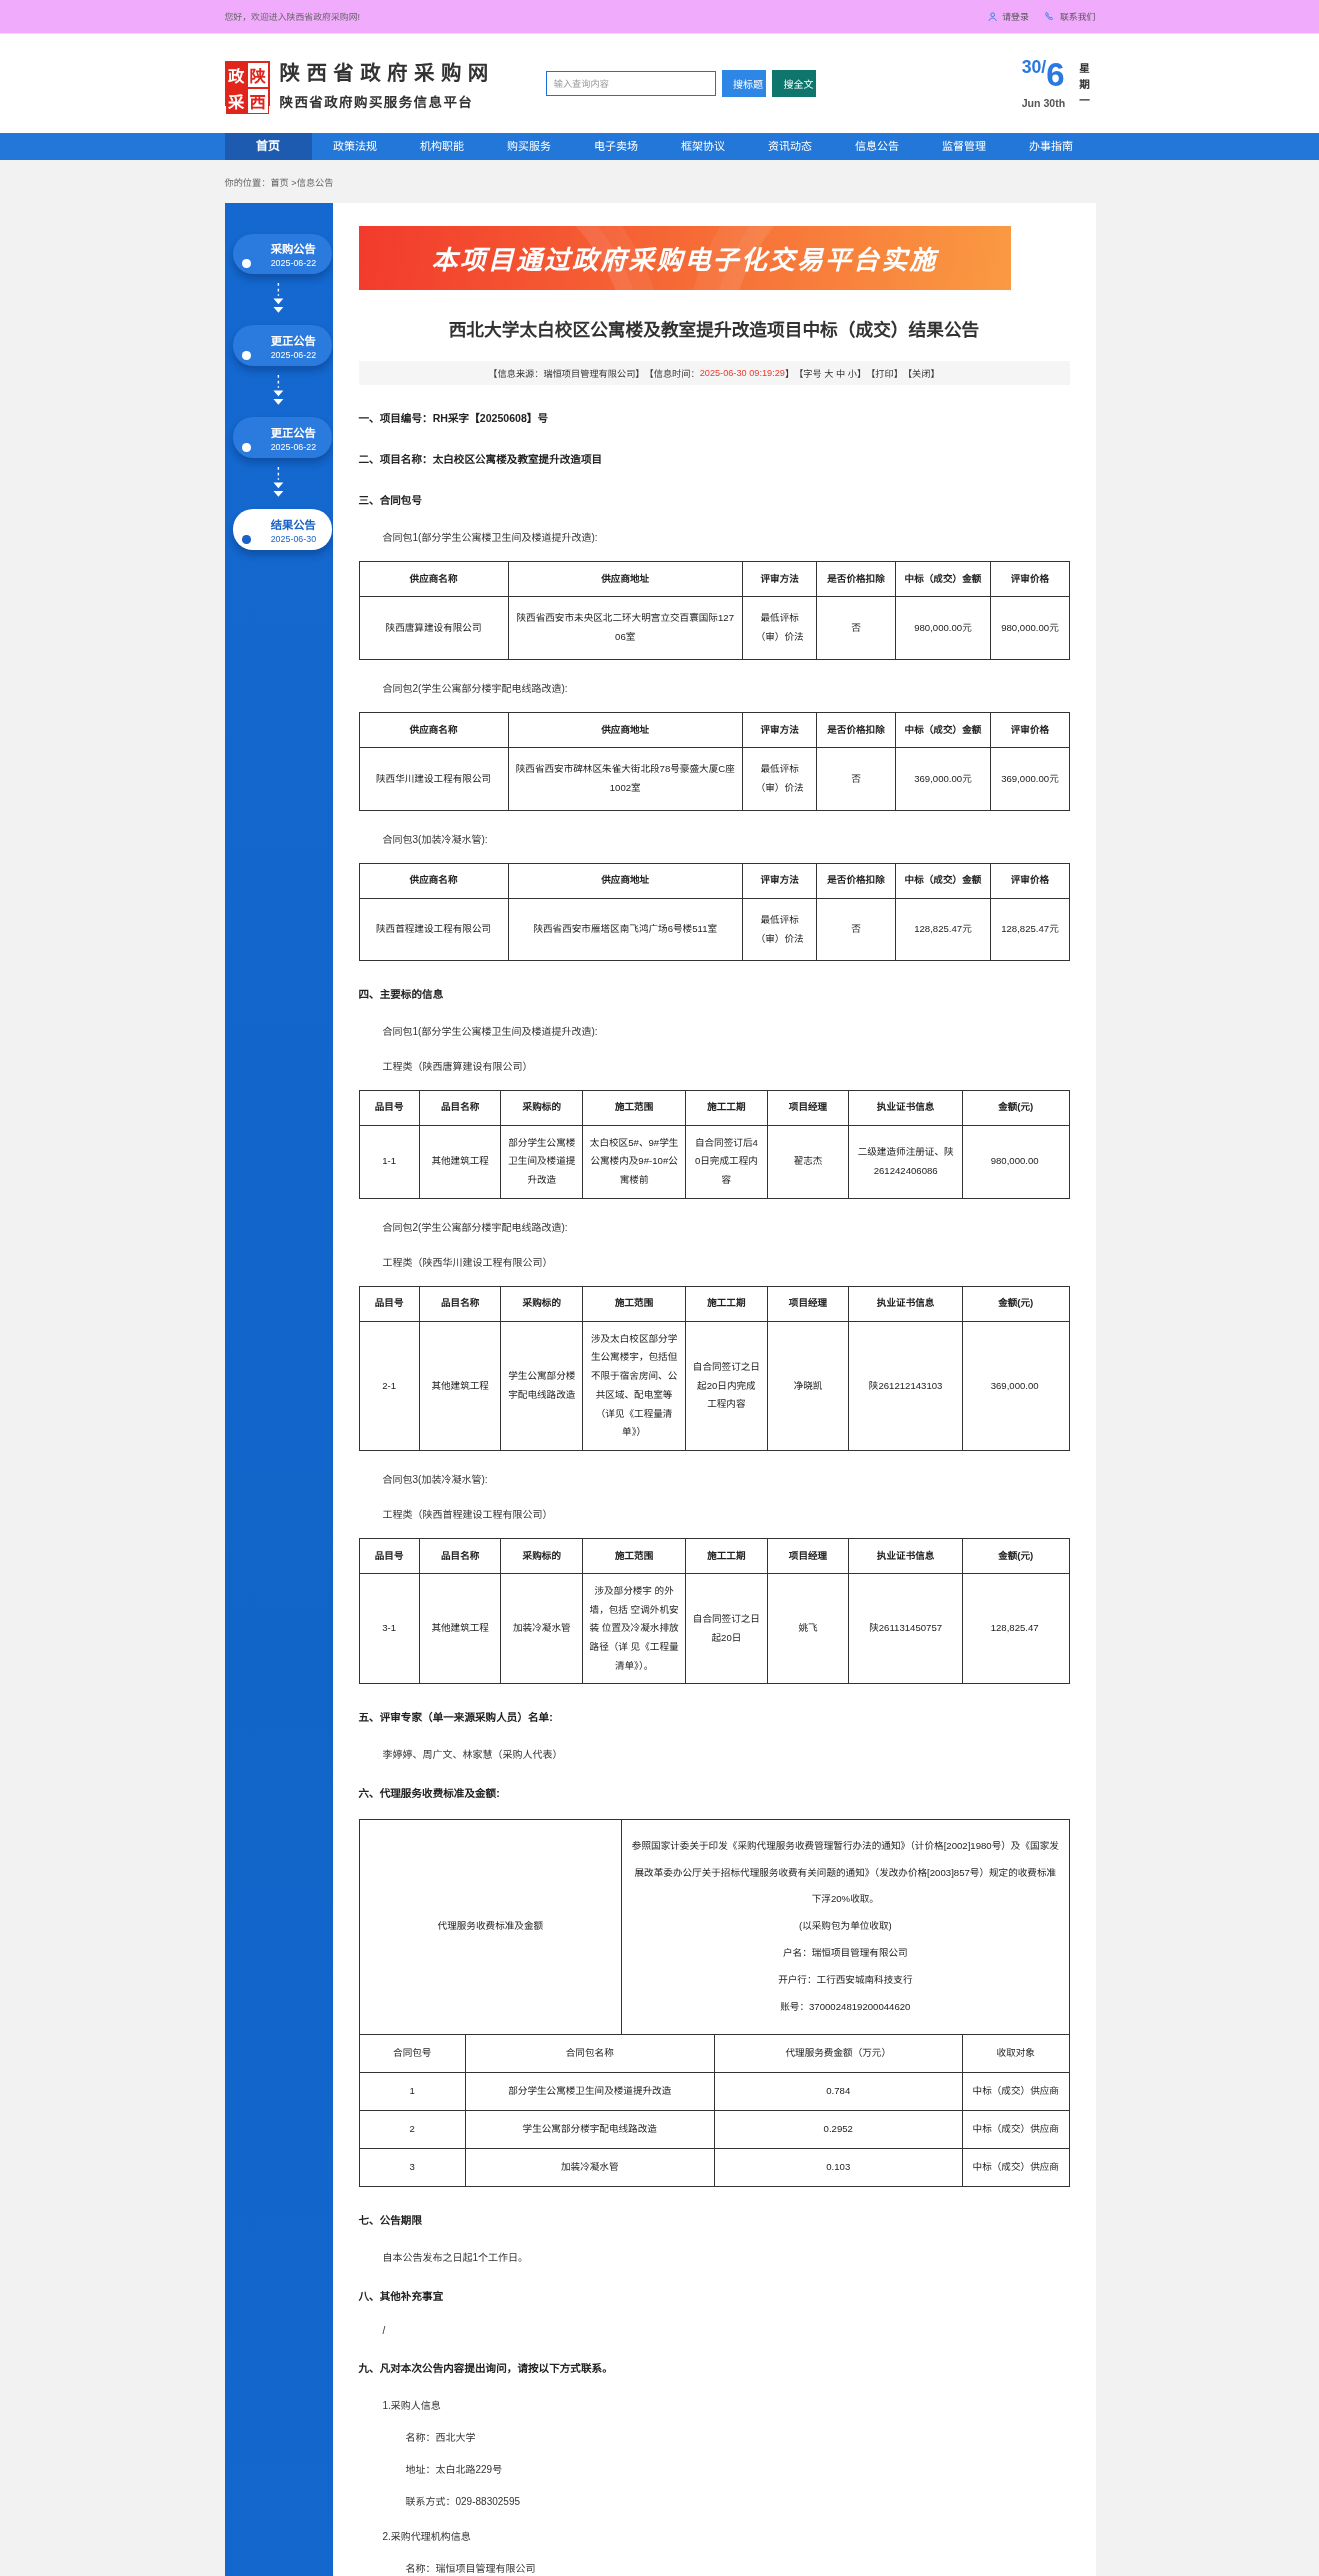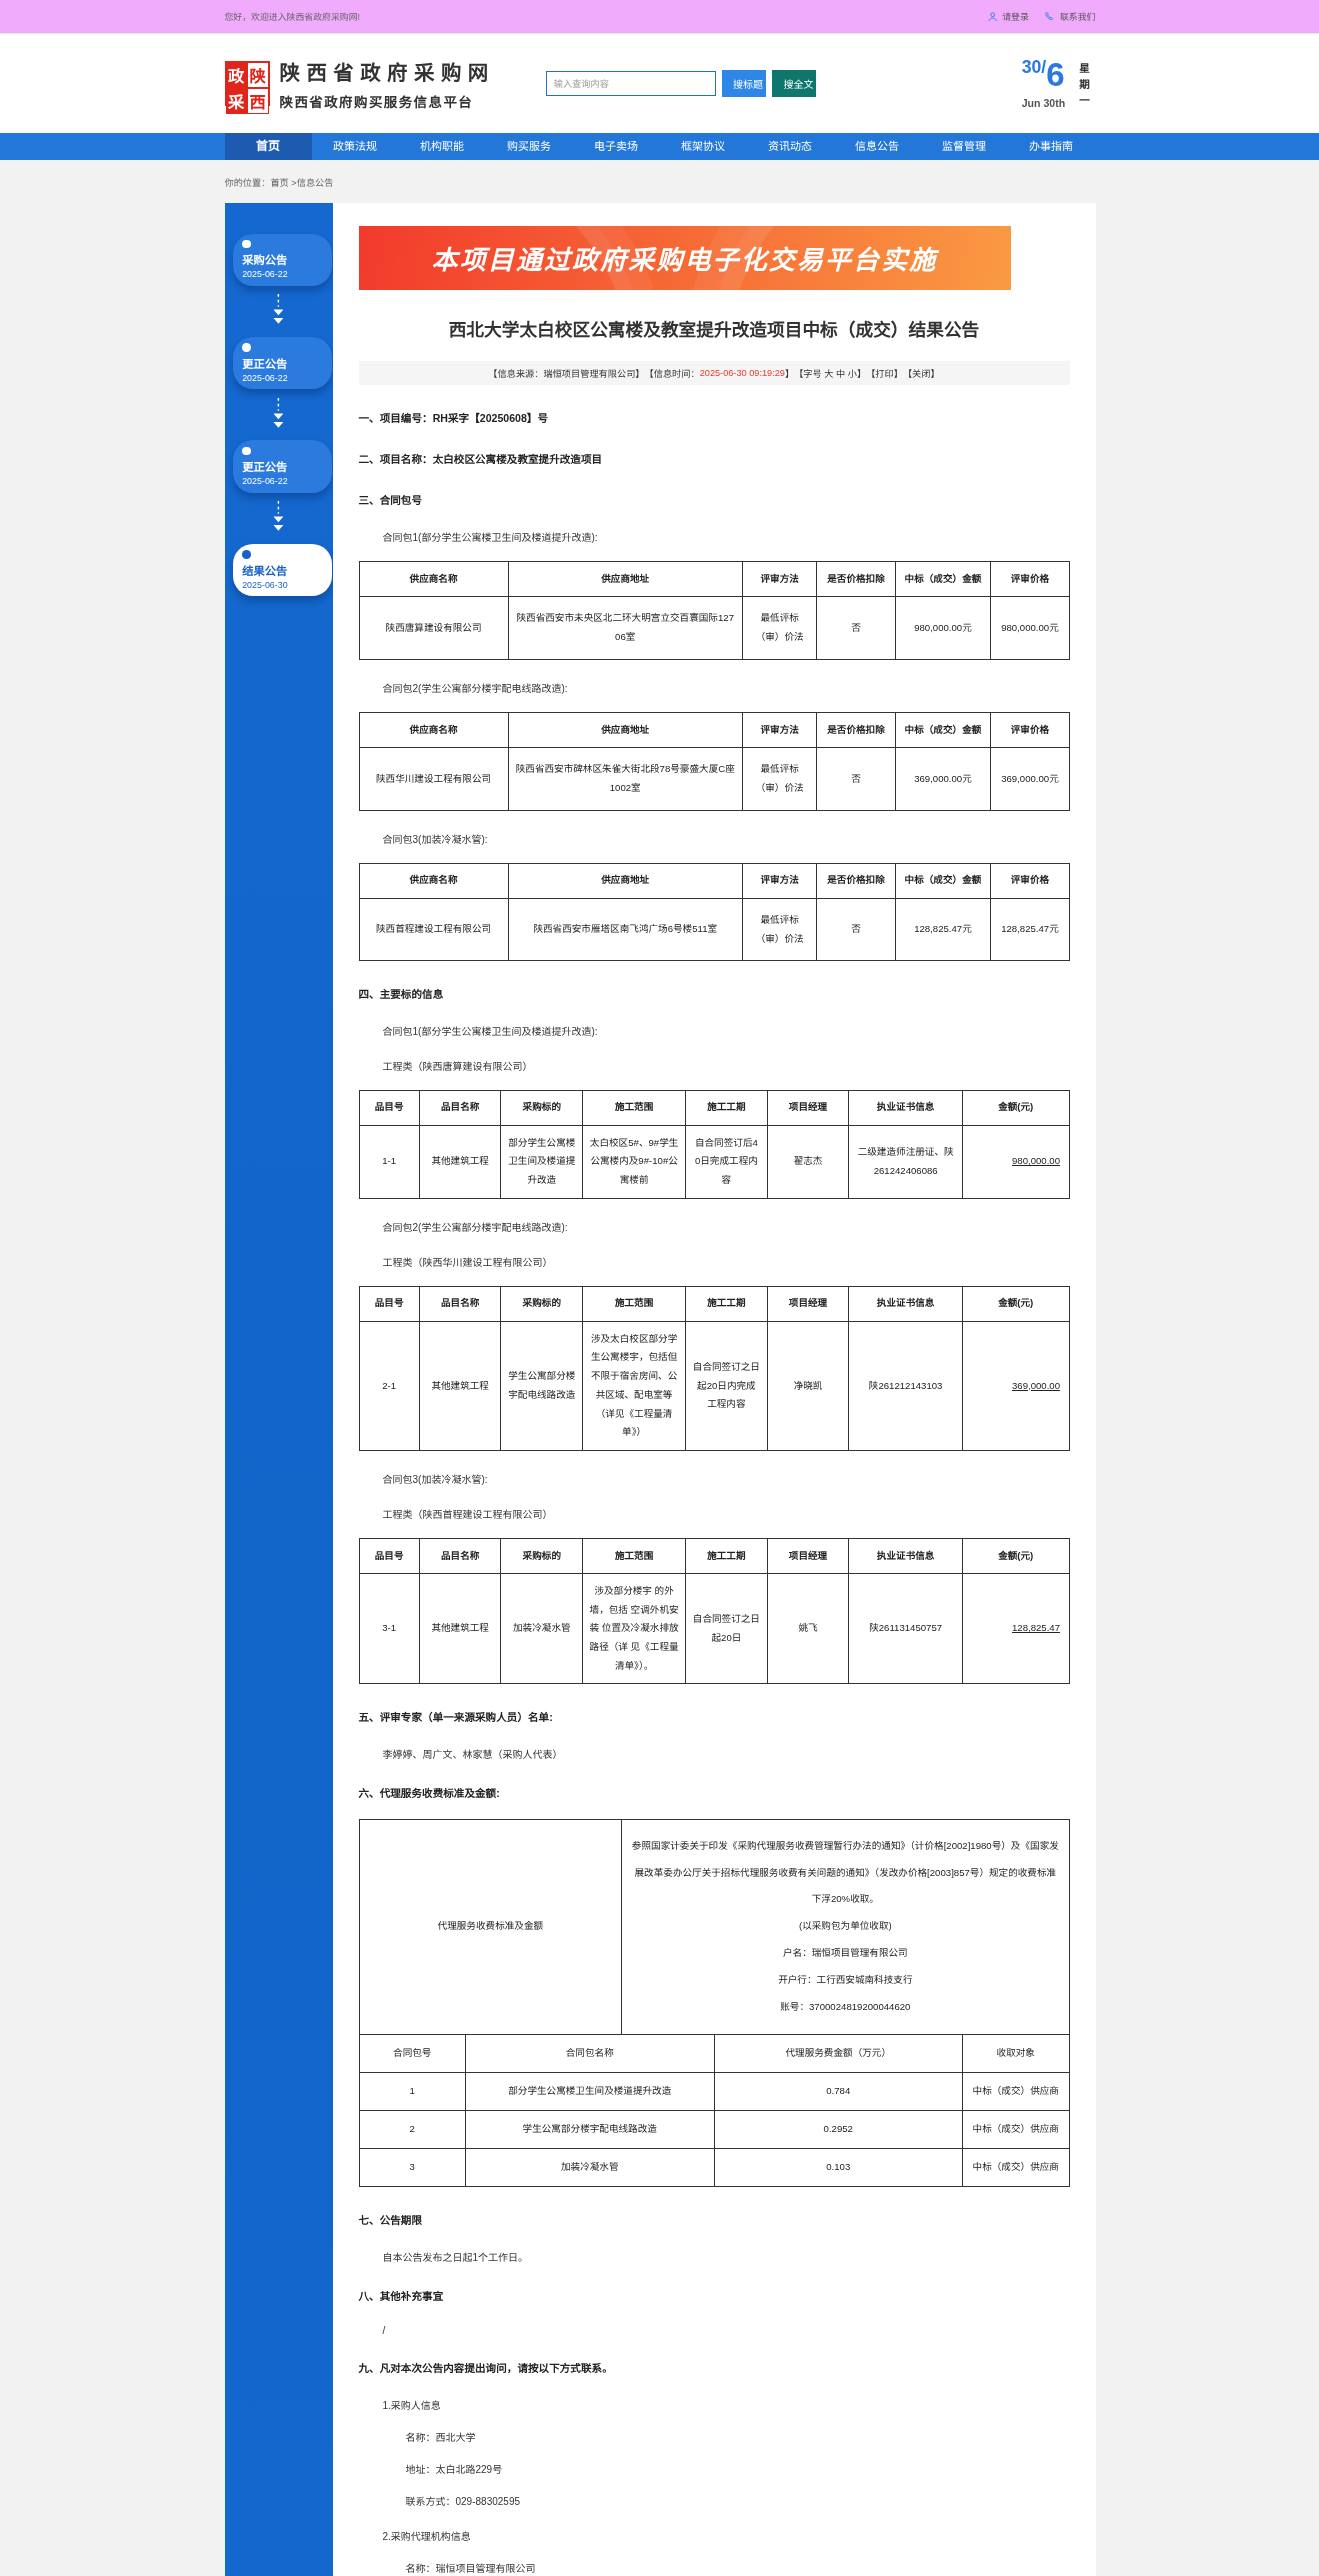--- a/index.html
+++ b/index.html
@@ -58,21 +58,21 @@
   
   .main-card { display:flex; align-items:stretch; }
   .timeline {
     width:108px; flex-shrink:0;
     background:linear-gradient(180deg,#1468cf 0%,#1165c9 60%,#1467cd 100%);
     padding-top:31px;
   }
   .t-item {
     width:99px; margin-left:8.5px; border-radius:20px;
     background:#2b7ade; box-shadow:0 5px 7px rgba(0,20,70,.28);
-    display:flex; align-items:flex-start; gap:3px; padding:6.4px 2.8px 6.4px 9.2px; cursor:pointer;flex-direction:column;
+    display:flex; align-items:flex-end; gap:20px; padding:6.4px 2.8px 6.4px 9.2px; cursor:pointer;
   }
   .t-dot { width:8.5px; height:8.5px; border-radius:50%; background:#fff; flex-shrink:0; }
   .t-text { display:flex; flex-direction:column; }
   .t-title { font-size:11.3px; font-weight:bold; color:#fff; }
   .t-date { font-size:8.9px; color:#fff; margin-top:2.1px; }
   .t-item.active { background:#fff; }
   .t-item.active .t-dot { background:#1b62c6; }
   .t-item.active .t-title, .t-item.active .t-date { color:#1b62c6; }
   .t-arrow { display:flex; justify-content:center; padding:8.5px 0 8.5px; }
 
@@ -102,21 +102,21 @@
   .sub-line { margin:20px 0 0 24px; font-size:10px; color:#333; }
   .lv2-line { margin:17px 0 0 47px; font-size:10px; color:#333; }
   .slash-line { margin:20px 0 0 24px; font-size:10px; }
 
   table.data { width:100%; border-collapse:collapse; margin-top:17px; table-layout:fixed; }
   table.data th, table.data td {
     border:0.7px solid #333; text-align:center; vertical-align:middle;
     font-size:9.6px; line-height:1.95; padding:7.8px 6.4px; word-break:break-all; color:#222;
   }
   table.data th { font-weight:bold; }
-  table.data td.num { text-align:right; padding-right:8.5px;text-decoration:underline; }
+  table.data td.num { padding-right:8.5px; }
   table.supplier td { padding:12px 6.4px; }
   table.fee-std td { padding:12.8px 8.5px; }
   .fee-desc-par { max-width:453px; margin:0 auto; text-align:center; line-height:2.8; }
   .fee-line { line-height:2.8; }
   table.fee-pkg { margin-top:-0.7px; }
   table.fee-pkg td, table.fee-pkg th { padding:9.2px 6.4px; font-weight:normal; }
 </style>
 </head>
 <body>
 

